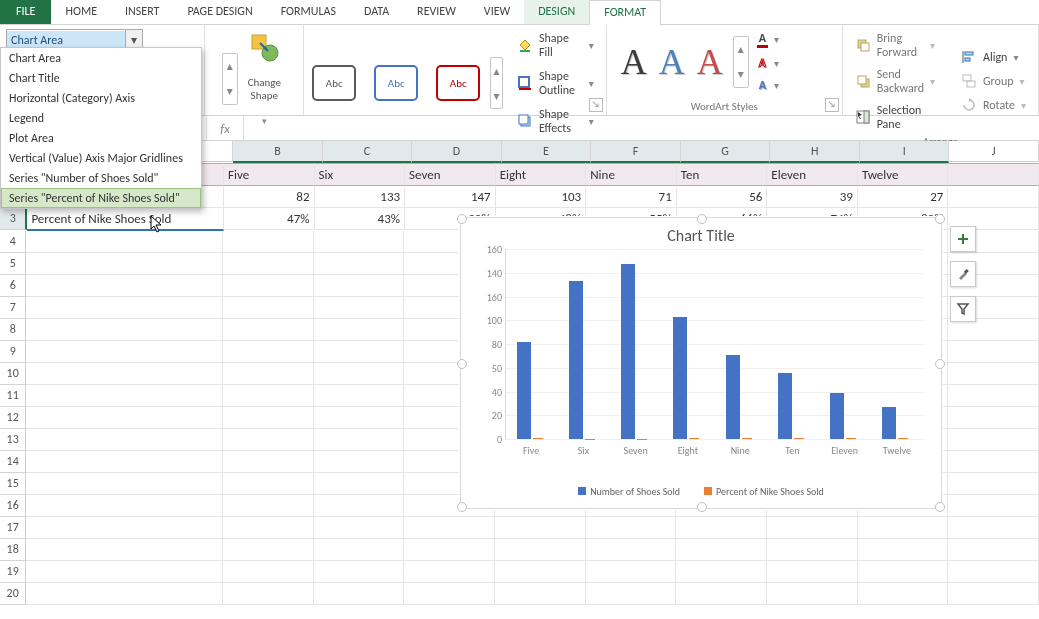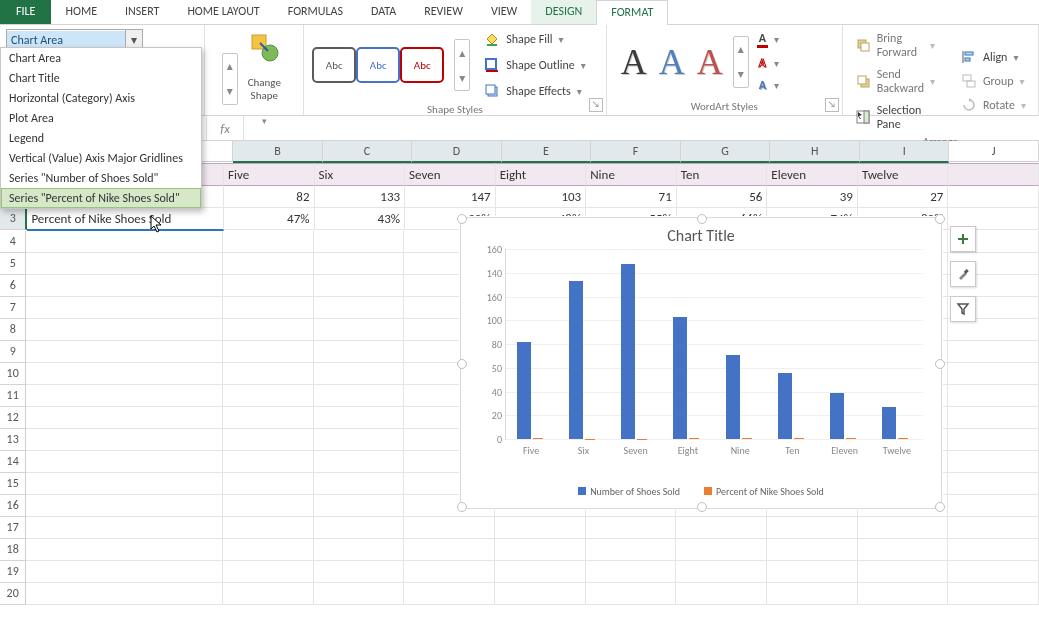--- a/index.html
+++ b/index.html
@@ -16,21 +16,21 @@
   .dlg-launcher { position:absolute; right:3px; bottom:3px; width:12px; height:12px; border:1px solid #bbb; font-size:9px; line-height:10px; text-align:center; color:#888; cursor:pointer;}
   
   .sel-combo { width:135px; height:20px; border:1px solid #ababab; display:flex; align-items:center; background:#fff; }
   .sel-combo-input { flex:1; padding:2px 4px; background:#cde6f7; color:#1f4e79; font-size:12px; }
   .sel-combo-btn { width:16px; height:100%; border-left:1px solid #ababab; background:#f0f0f0; display:flex; align-items:center; justify-content:center; color:#555;}
   .sel-dropdown { position:absolute; top:22px; left:0; width:200px; background:#fff; border:1px solid #c6c6c6; box-shadow:2px 3px 6px rgba(0,0,0,.25); z-index:50; }
   .sel-dropdown .itm { padding:3px 8px; font-size:12px; color:#333; white-space:nowrap; cursor:pointer;}
   .sel-dropdown .itm.hover { background:#d5e9c8; border:1px solid #9cc181; padding:2px 7px; }
   .rb-btn { display:flex; flex-direction:column; align-items:center; justify-content:center; gap:13px; padding:2px 6px; font-size:11px; color:#555; cursor:pointer;}
   .rb-btn.big svg, .rb-btn.big .glyph { width:32px; height:32px; }
-  .shape-style-row { display:flex; gap:0; align-items:flex-start;}
+  .shape-style-row { display:flex; gap:18px; align-items:flex-start;}
   .style-swatch { width:40px; height:32px; border-radius:5px; display:flex; align-items:center; justify-content:center; font-size:11px; color:#333; border:2px solid; background:#fff;}
   .wa-glyph { font-family:"Times New Roman",serif; font-size:36px; line-height:32px; padding:0 6px;}
   .txt-btn { display:flex; align-items:center; gap:6px; font-size:12px; color:#777; padding:2px 4px; cursor:pointer;}
   .txt-btn.enabled{ color:#444;}
   .txt-btn svg{ flex:none;}
   .icon-col { display:flex; flex-direction:column; gap:4px; justify-content:center;}
   
   .formula-bar { display:flex; align-items:center; height:24px; border-bottom:1px solid #d4d4d4; }
   .fb-left { width:206px; }
   .fb-fx { width:36px; text-align:center; font-style:italic; color:#888; font-size:13px; border-left:1px solid #e1e1e1; border-right:1px solid #e1e1e1; height:100%; display:flex; align-items:center; justify-content:center;}
@@ -68,21 +68,21 @@
   .cursor { position:absolute; width:14px; height:20px; z-index:60; pointer-events:none;}
   .shape-dd { width:14px; height:50px; border:1px solid #c6c6c6; border-radius:2px; display:flex; flex-direction:column; justify-content:space-around; align-items:center; color:#888;}
 </style>
 </head>
 <body>
 
 <div class="ribbon-tabs" id="ribbon-tabs">
     <div class="ribbon-tab file">FILE</div>
     <div class="ribbon-tab">HOME</div>
     <div class="ribbon-tab">INSERT</div>
-    <div class="ribbon-tab">HOME LAYOUT</div>
+    <div class="ribbon-tab">PAGE DESIGN</div>
     <div class="ribbon-tab">FORMULAS</div>
     <div class="ribbon-tab">DATA</div>
     <div class="ribbon-tab">REVIEW</div>
     <div class="ribbon-tab">VIEW</div>
     <div class="ribbon-tab highlight">DESIGN</div>
     <div class="ribbon-tab active">FORMAT</div>
   </div>
 
 <div class="ribbon-body">
 
@@ -90,22 +90,22 @@
     <div class="sel-combo">
       <div class="sel-combo-input">Chart Area</div>
       <div class="sel-combo-btn">
           <span>▾</span>
         </div>
     </div>
     <div class="sel-dropdown" id="sel-dropdown">
         <div class="itm">Chart Area</div>
         <div class="itm">Chart Title</div>
         <div class="itm">Horizontal (Category) Axis</div>
+        <div class="itm">Legend</div>
         <div class="itm">Plot Area</div>
-        <div class="itm">Legend</div>
         <div class="itm">Vertical (Value) Axis Major Gridlines</div>
         <div class="itm">Series "Number of Shoes Sold"</div>
         <div class="itm hover">Series "Percent of Nike Shoes Sold"</div>
       </div>
     <div style="flex:1"></div>
     <div class="ribbon-group-title">ert Shapes</div>
   </div>
 
   <div class="ribbon-group" style="width:86px; align-items:center;">
     <div style="display:flex; gap:4px; align-items:center;">

